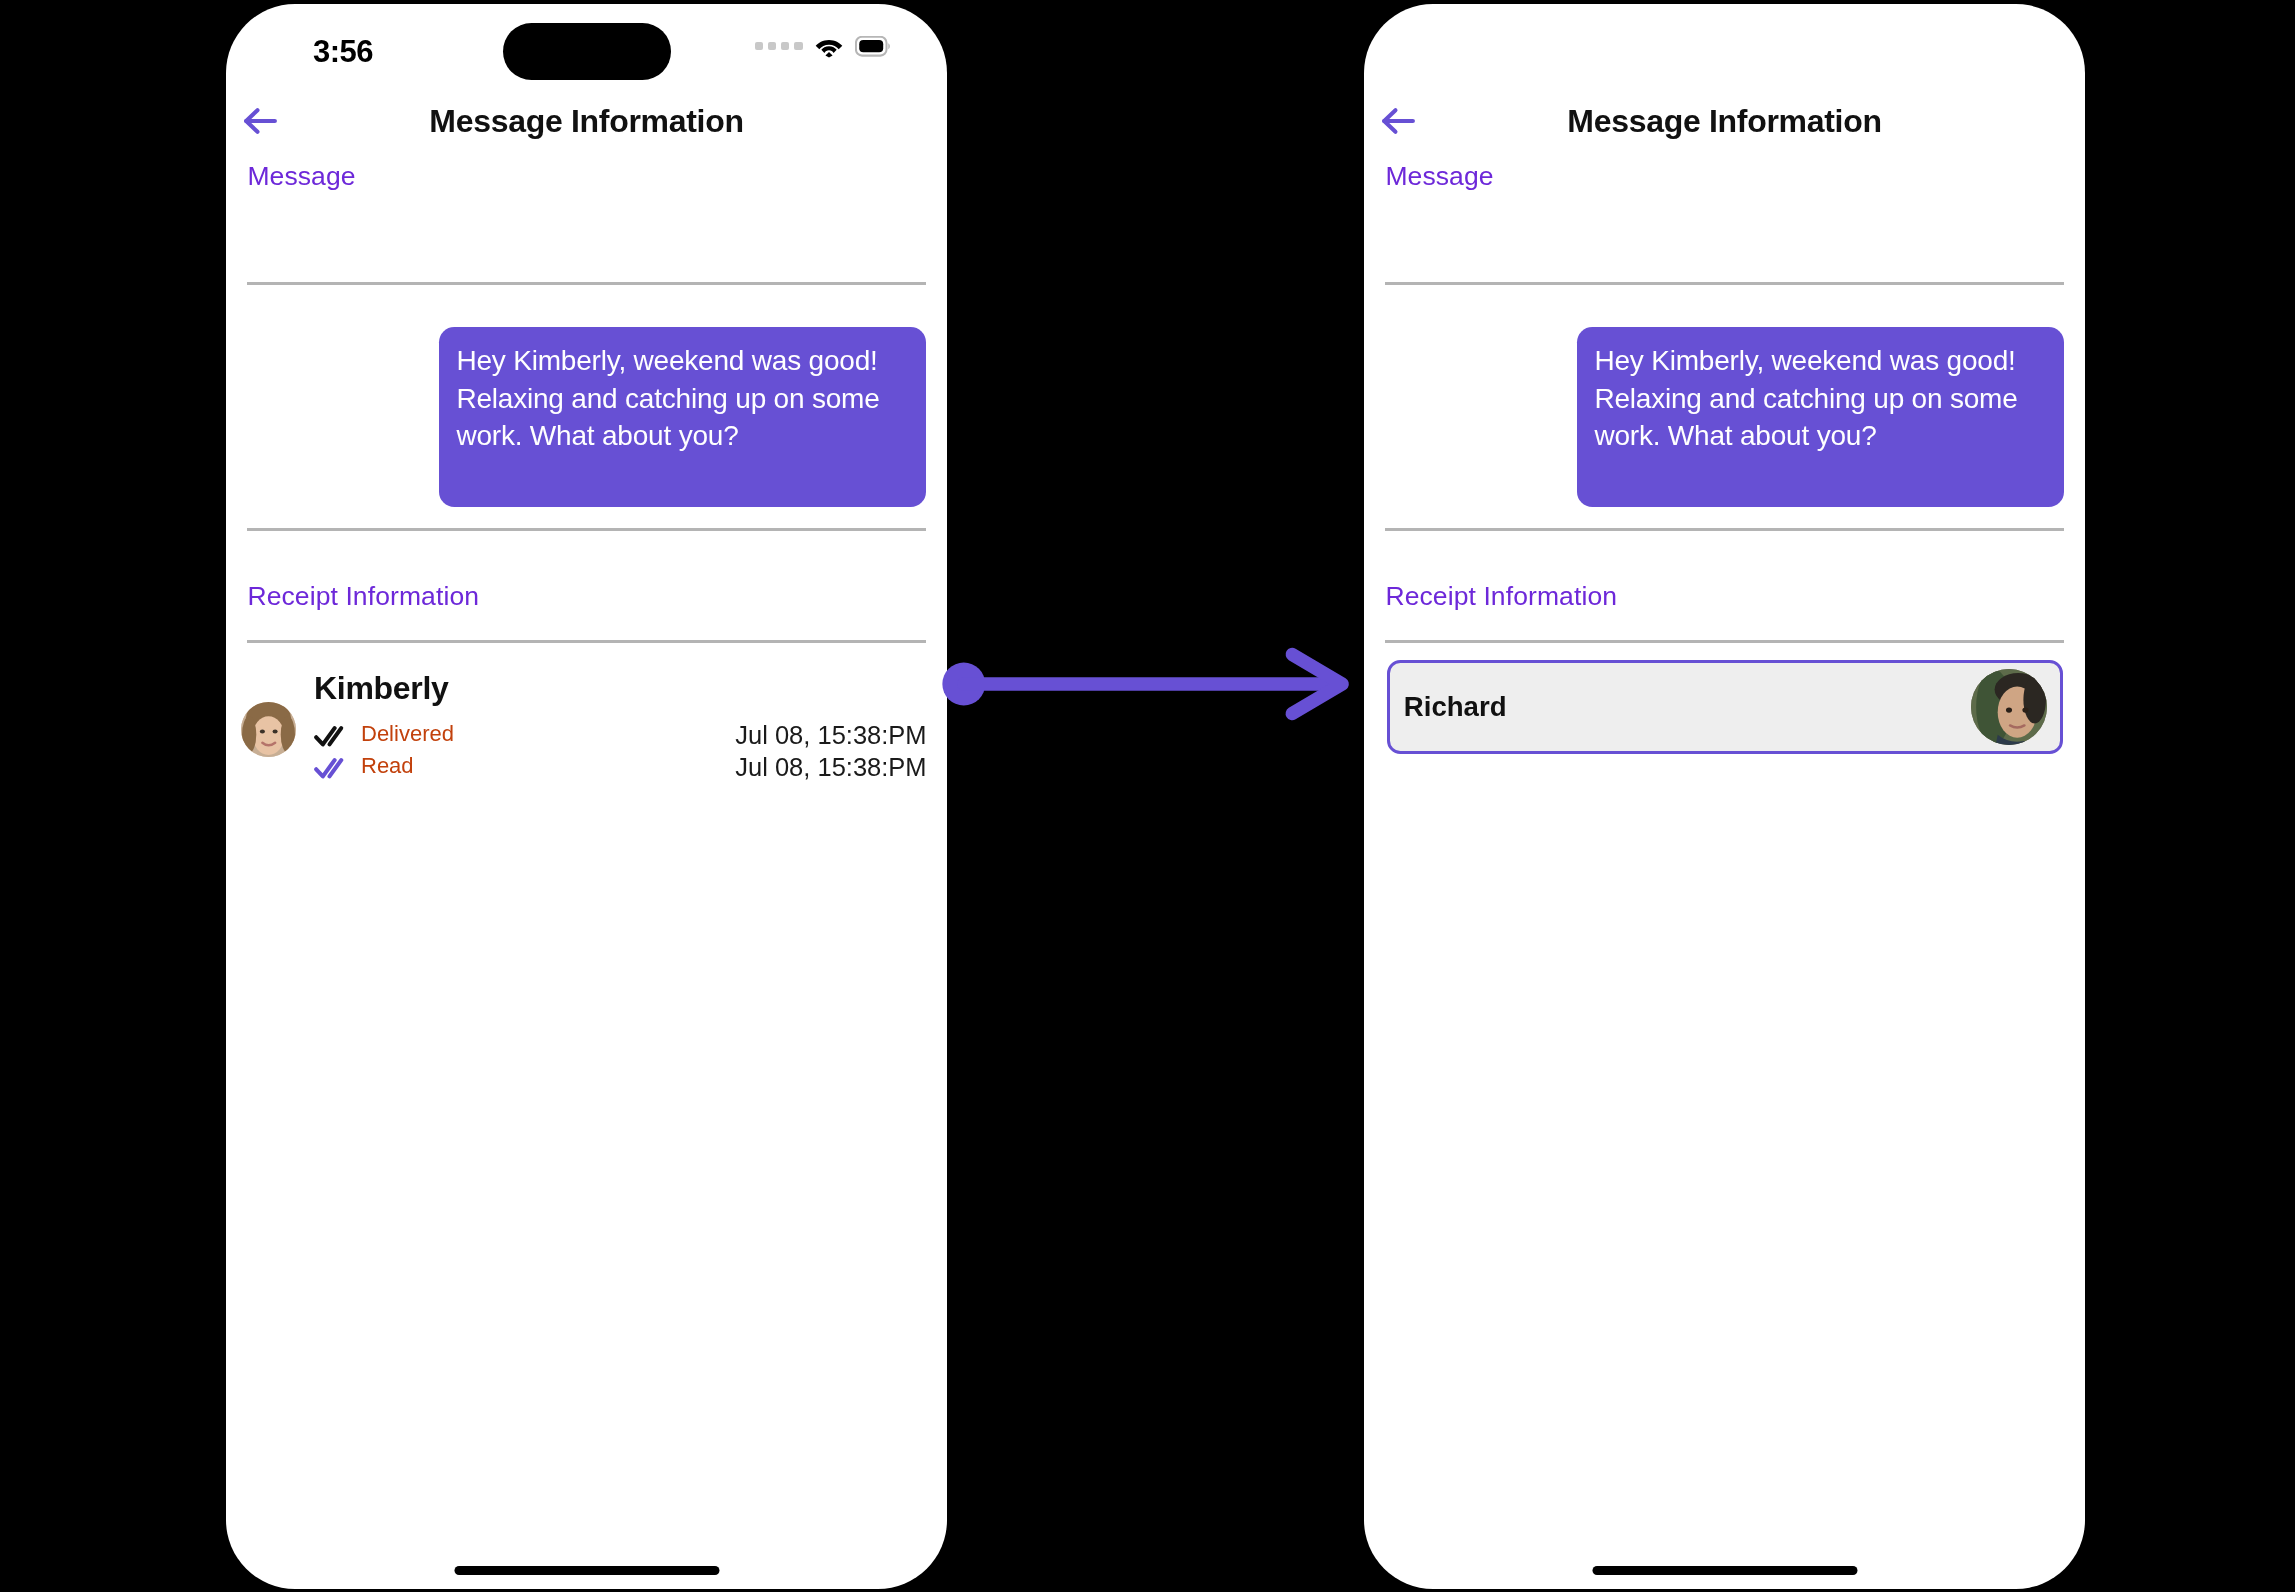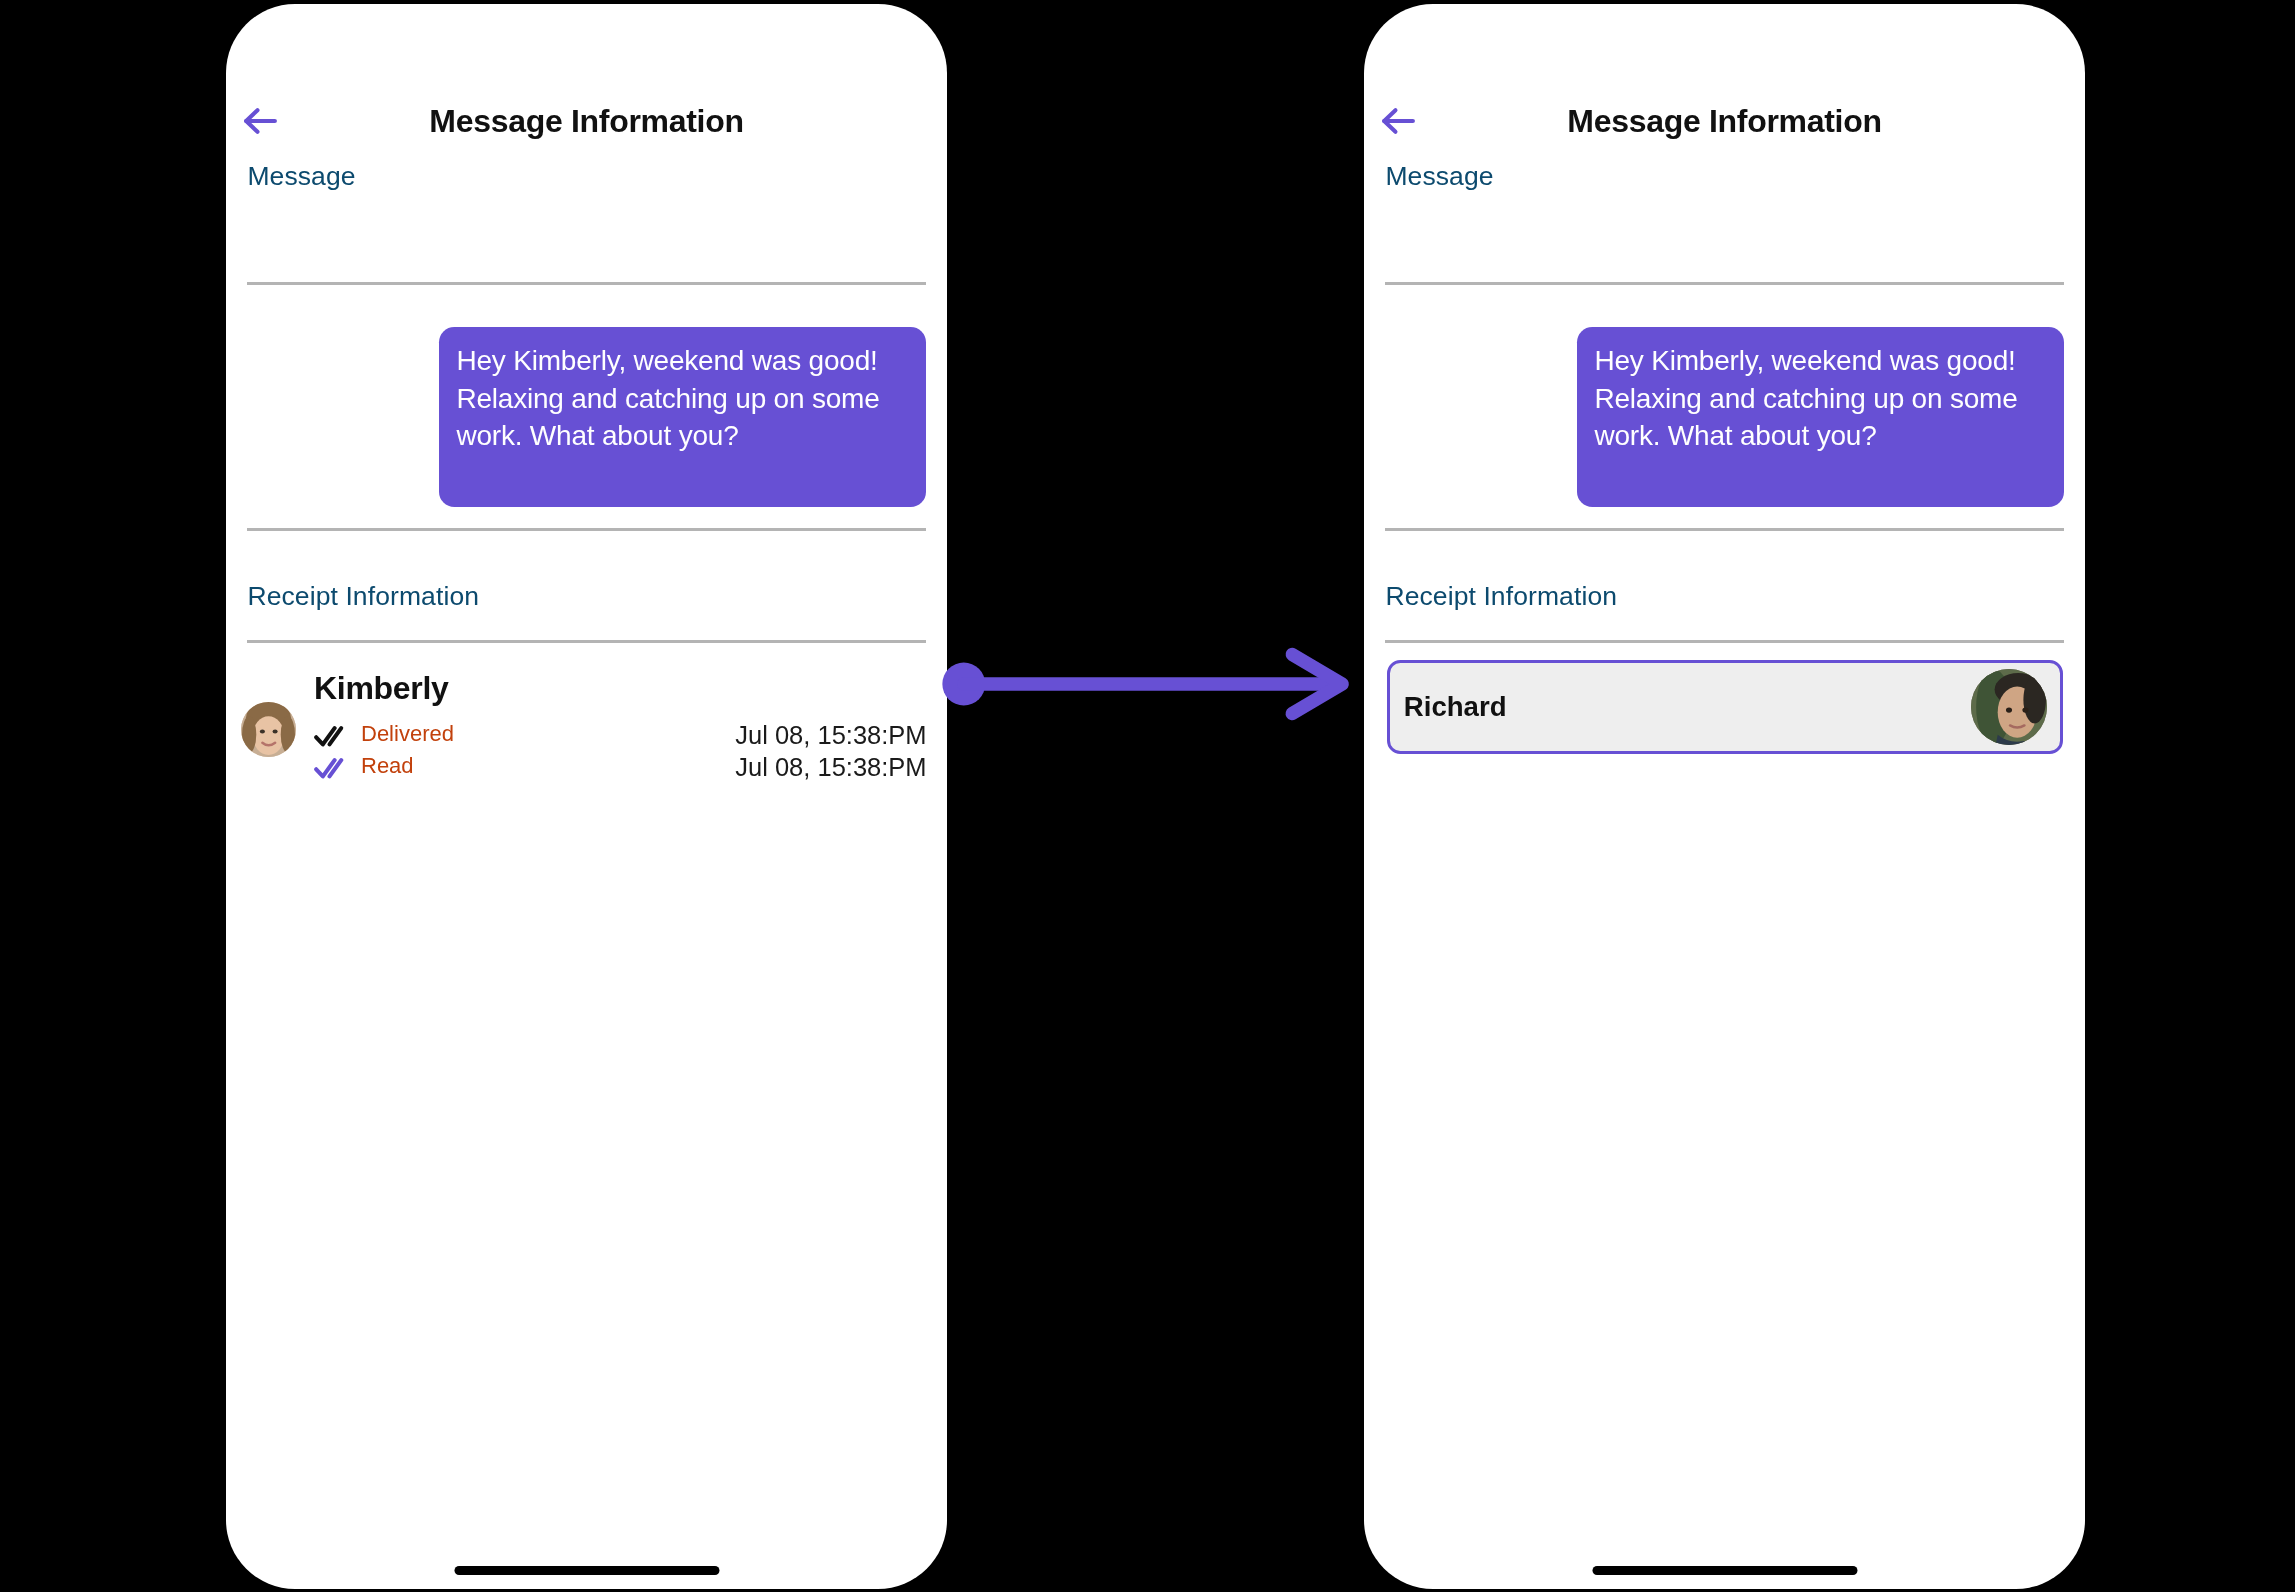--- a/index.html
+++ b/index.html
@@ -104,21 +104,21 @@
     font-weight: 600;
     color: #111111;
     letter-spacing: -0.3px;
   }
 
   
   .section-label {
     position: absolute;
     left: 21.4px;
     font-size: 26.5px;
-    color: #0c4a6e;
+    color: #6d28d9;
     letter-spacing: 0.1px;
   }
   .divider {
     position: absolute;
     left: 21.4px;
     right: 21.4px;
     height: 2.6px;
     background: #b4b4b4;
   }
 
@@ -239,20 +239,42 @@
     top: 633px;
     width: 429px;
     height: 102px;
   }
 </style>
 </head>
 <body>
 
 <div class="phone phone-left">
 
+  <div class="statusbar">
+    <div class="status-time">3:56</div>
+    <div class="dynamic-island"></div>
+    <div class="status-icons">
+      <span class="cell-dots">
+          <i></i>
+          <i></i>
+          <i></i>
+          <i></i>
+        </span>
+      <svg class="wifi-icon" viewBox="0 0 58 44">
+        <path d="M29 10 C41 10 50 16 55 21 L48 28 C44 23 37 19 29 19 C21 19 14 23 10 28 L3 21 C8 16 17 10 29 10 Z" fill="#000"></path>
+        <path d="M29 22 C36 22 41 25 44 29 L38 35 C36 32 33 30 29 30 C25 30 22 32 20 35 L14 29 C17 25 22 22 29 22 Z" fill="#000"></path>
+        <path d="M29 33 L36 40 L29 44 L22 40 Z" fill="#000"></path>
+      </svg>
+      <svg class="battery-icon" viewBox="0 0 70 40">
+        <rect x="1.5" y="1.5" width="60" height="37" rx="12" fill="none" stroke="#b6b6b6" stroke-width="4"></rect>
+        <rect x="8" y="8" width="47" height="24" rx="8" fill="#000"></rect>
+        <path d="M65 14 C69 16 69 24 65 26 Z" fill="#b6b6b6"></path>
+      </svg>
+    </div>
+  </div>
 
   <div class="navbar">
     <svg class="back-arrow" viewBox="0 0 78 78">
       <path d="M36 18 L14 39 L36 60" fill="none" stroke="#6750D4" stroke-width="8" stroke-linecap="round" stroke-linejoin="round"></path>
       <path d="M14 39 L70 39" fill="none" stroke="#6750D4" stroke-width="8" stroke-linecap="round"></path>
     </svg>
     <div class="nav-title">Message Information</div>
   </div>
 
   <div class="section-label" style="top:157px">Message</div>

